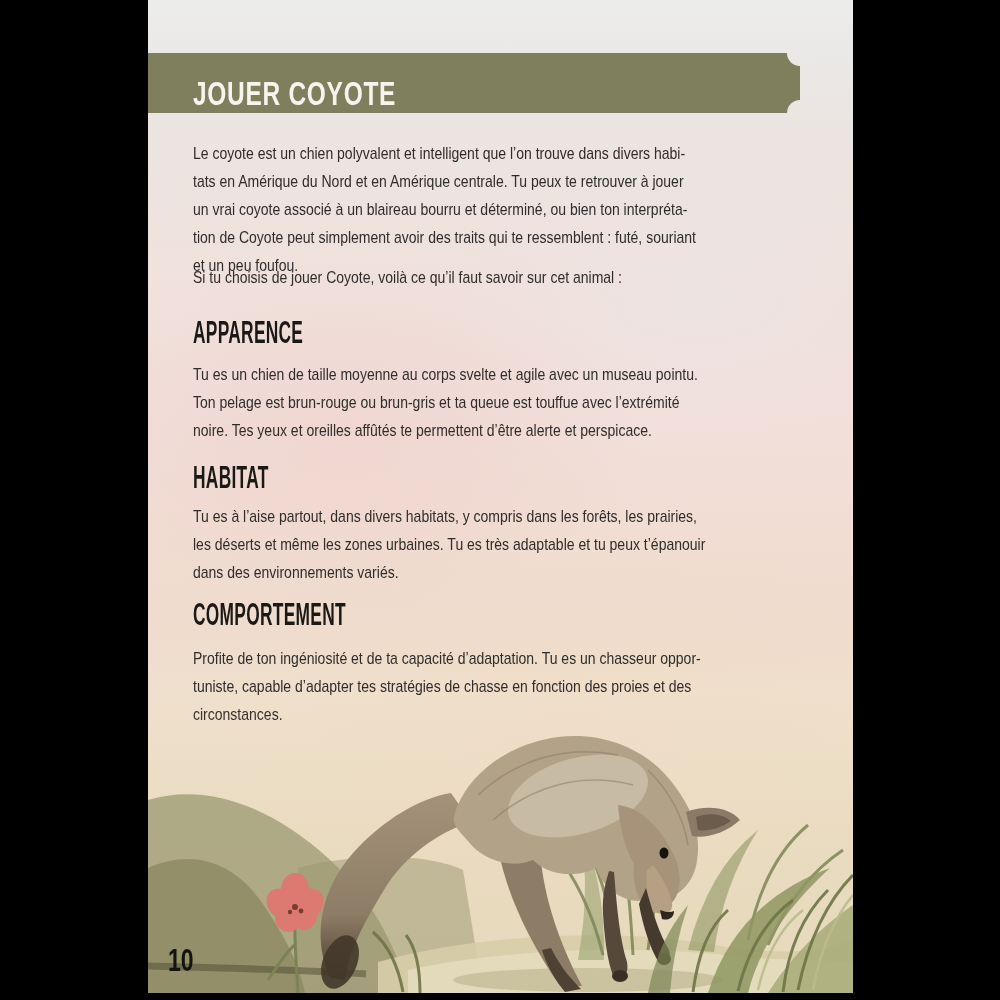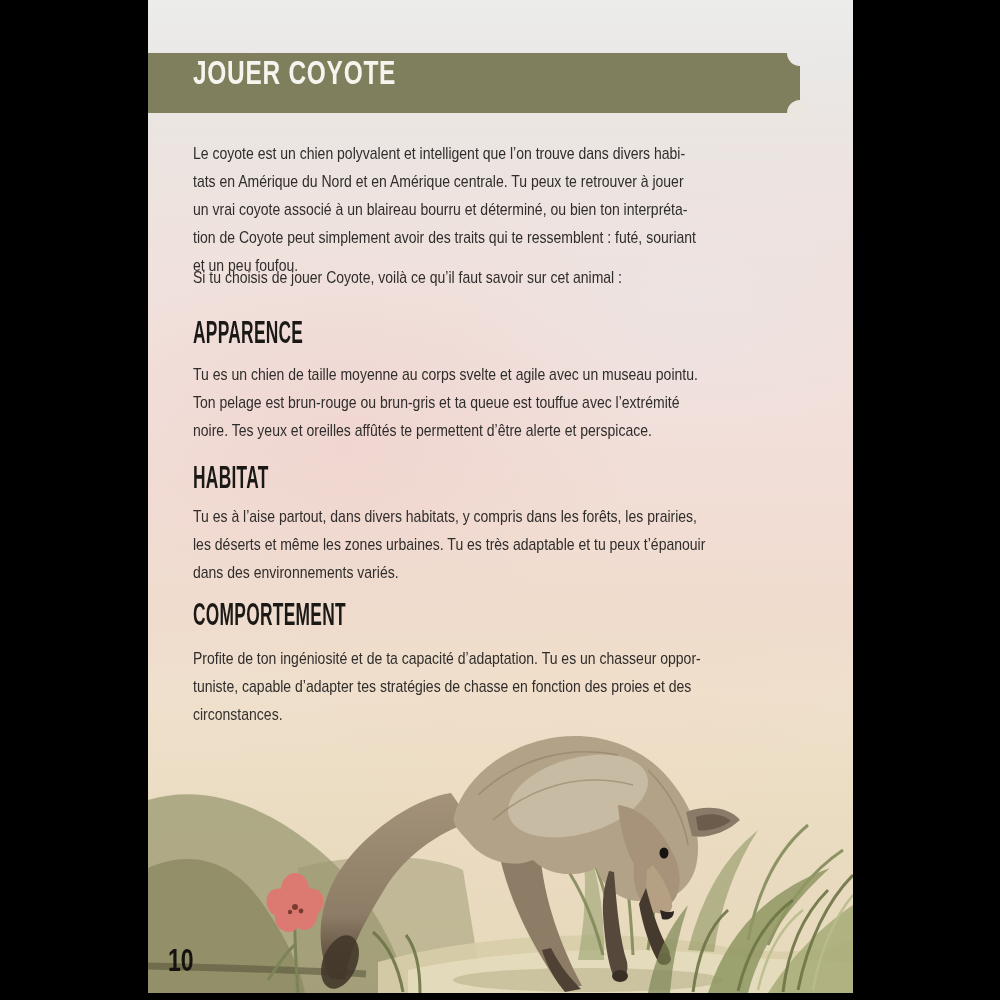--- a/index.html
+++ b/index.html
@@ -12,21 +12,21 @@
     background:
       radial-gradient(ellipse 420px 260px at 28% 44%, rgba(236,198,193,0.35), rgba(236,198,193,0) 70%),
       radial-gradient(ellipse 380px 240px at 78% 30%, rgba(233,229,231,0.5), rgba(233,229,231,0) 65%),
       radial-gradient(ellipse 500px 300px at 60% 74%, rgba(240,219,196,0.45), rgba(240,219,196,0) 70%),
       linear-gradient(180deg,
         #ececeb 0%, #eae8e6 7%, #ece4e0 16%, #f0e1dc 28%, #f2dfda 42%,
         #f1ddd3 54%, #efdccd 63%, #efe0cd 70%, #ecdfc6 77%, #e9dcc0 84%, #e7dabd 100%);
   }
   .banner{
     position:absolute;left:0;top:53px;width:652px;height:60px;
-    background:#807f5d;display:flex;align-items:flex-start;
+    background:#807f5d;display:flex;align-items:flex-end;
   }
   .banner::before{
     content:"";position:absolute;right:-13px;top:-13px;width:26px;height:26px;
     border-radius:50%;background:#ebe9e7;
   }
   .banner::after{
     content:"";position:absolute;right:-13px;bottom:-13px;width:26px;height:26px;
     border-radius:50%;background:#ece6e1;
   }
   .banner-title{

